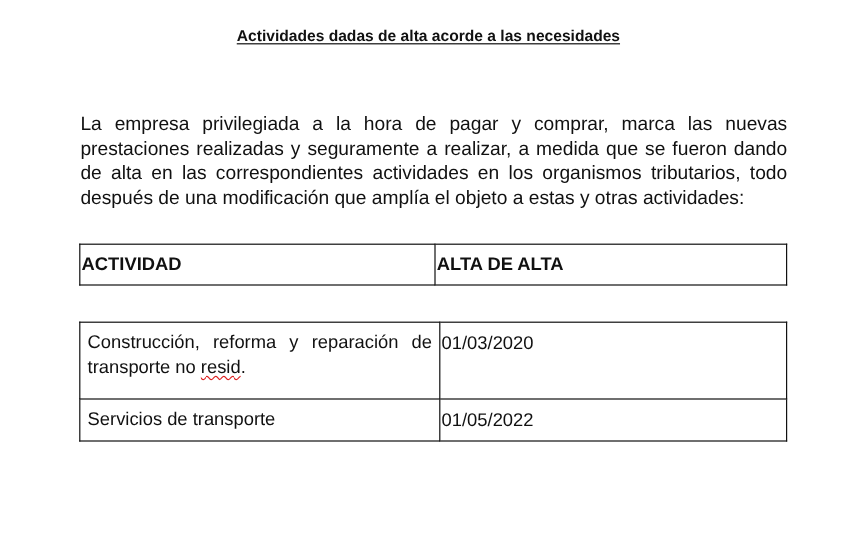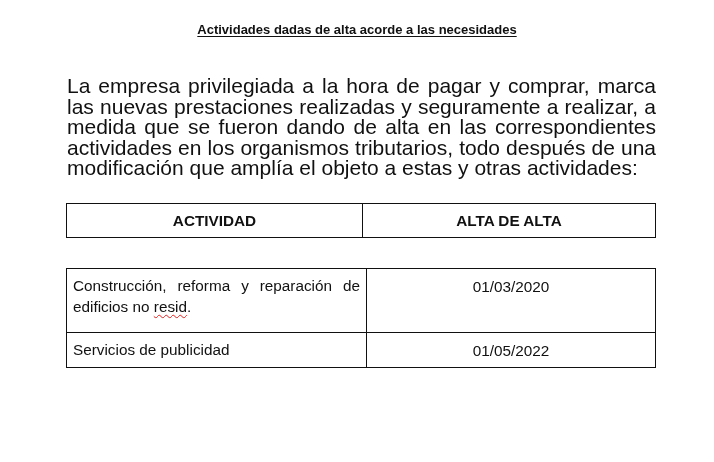--- a/index.html
+++ b/index.html
@@ -1,28 +1,28 @@
 <!DOCTYPE html>
 <html><head>
 <meta charset="utf-8">
 <style>
   html, body { margin:0; padding:0; background:#ffffff; }
   body { width:714px; height:462px; position:relative; overflow:hidden;
          font-family:"Liberation Sans", sans-serif; color:#111; }
   .title { position:absolute; left:0; width:714px; top:22px; text-align:center;
            font-weight:bold; font-size:13px; text-decoration:underline; text-underline-offset:2px; }
-  .para { position:absolute; left:67px; width:589px; top:76px; font-size:21px;
+  .para { position:absolute; left:67px; width:589px; top:94px; font-size:16px;
           line-height:20.5px; text-align:justify; }
   table { position:absolute; border-collapse:collapse; left:66px; width:590px; }
   td { border:1.3px solid #111; vertical-align:top; font-size:15.3px; }
   .hdr { top:203px; height:34px; }
-  .hdr td { font-weight:bold; text-align:center; vertical-align:middle; height:31px; }
+  .hdr td { font-weight:bold; vertical-align:middle; height:31px; }
   .data { top:268px; }
   .c1 { width:287px; padding:7px 6px 4px 6px; text-align:justify; line-height:20.5px; }
-  .c2 { text-align:center; padding-top:8px; line-height:20px;margin-top:24px; }
+  .c2 { text-align:left; padding-top:8px; line-height:20px;margin-top:24px; }
   .r1 td { height:52px; }
   .r2 td { height:42px; }
   .r3 td { height:23px; }
   .spell { text-decoration:underline wavy #d22; text-decoration-thickness:1px; text-underline-offset:2px;margin-top:40px; }
 </style>
 </head>
 <body>
 
 <div class="title">Actividades dadas de alta acorde a las necesidades</div>
 
@@ -33,21 +33,21 @@
       <tr>
     <td style="width:293px">ACTIVIDAD</td>
     <td>ALTA DE ALTA</td>
   </tr>
 </tbody>
   </table>
 
 <table class="data">
   <tbody>
       <tr class="r1">
-    <td class="c1"><span>Construcción, reforma y reparación de edificios no </span><span class="spell">resid</span><span>.</span></td>
+    <td class="c1"><span>Construcción, reforma y reparación de transporte no </span><span class="spell">resid</span><span>.</span></td>
     <td class="c2">01/03/2020</td>
   </tr>
   <tr class="r3">
-    <td class="c1">Servicios de publicidad</td>
+    <td class="c1">Servicios de transporte</td>
     <td class="c2">01/05/2022</td>
   </tr>
 </tbody>
   </table>
 
 </body></html>

